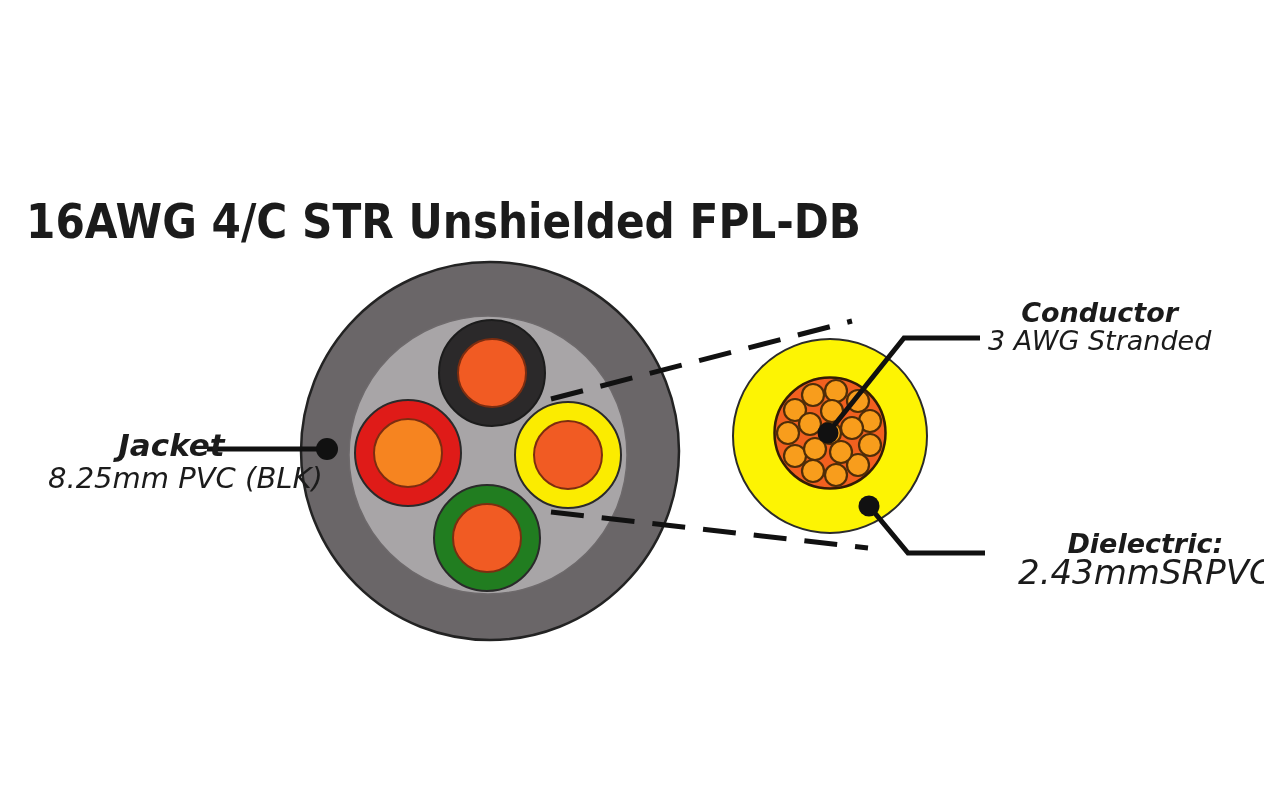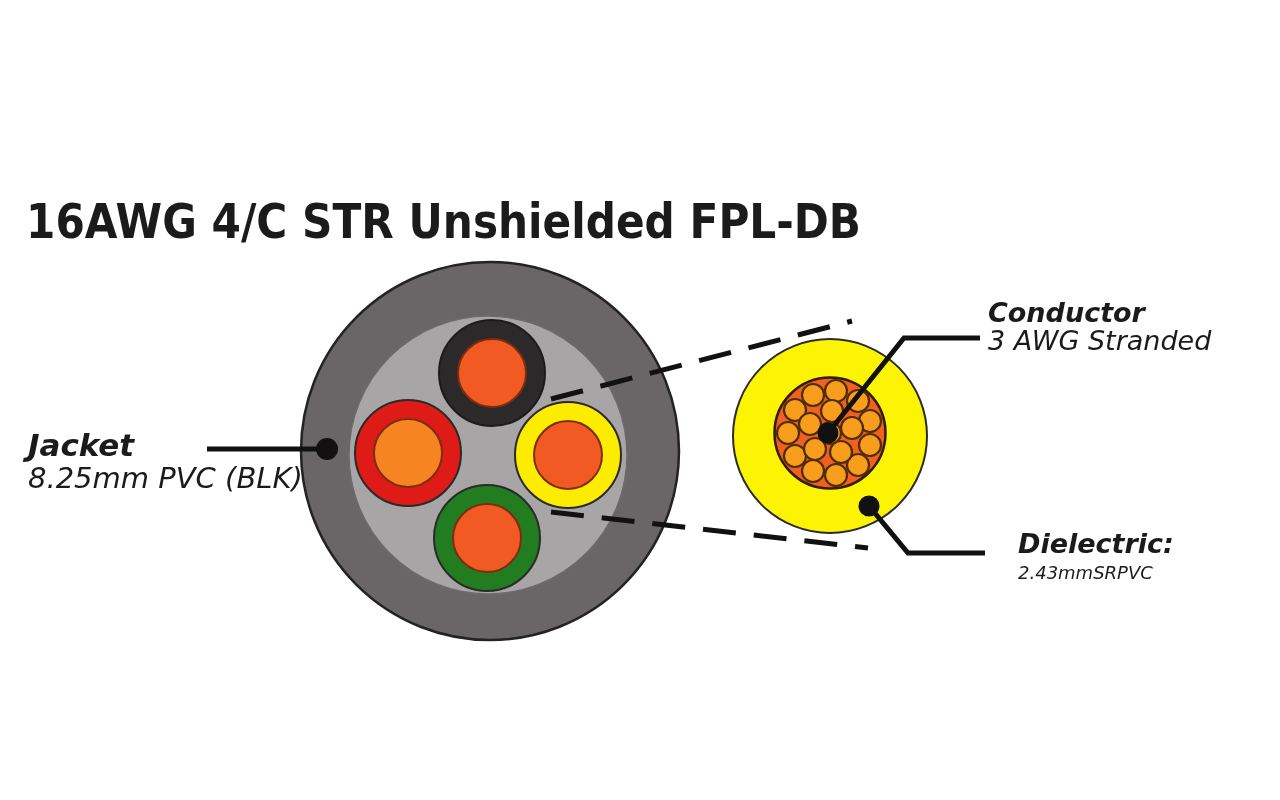--- a/index.html
+++ b/index.html
@@ -1,37 +1,38 @@
 <!DOCTYPE html>
 <html><head>
 <meta charset="utf-8">
 <style>
   html,body { margin:0; padding:0; background:#ffffff; }
   .stage {
     position:relative; width:1264px; height:800px; background:#ffffff;
     overflow:hidden; font-family:"DejaVu Sans","Liberation Sans",sans-serif;
     color:#1b1b1b;
+    text-align:center;
   }
   .diagram-svg { position:absolute; left:0; top:0; width:1280px; height:800px; }
   .title {
     position:absolute; left:26px; top:192px;
     font-size:48px; font-weight:bold; line-height:58px; white-space:nowrap;
     transform:scaleX(0.88); transform-origin:left top; color:#1b1b1b;
   }
   .label { position:absolute; white-space:nowrap;font-style:italic; }
   .label-title { font-weight:bold; }
-  .jacket-label { left:28px; top:429px; }
+  .jacket-label { left:20px; top:429px; }
   .jacket-label .label-title { font-size:31px; line-height:33px; }
-  .jacket-label .label-spec  { font-size:29px; line-height:33px; }
+  .jacket-label .label-spec  { font-size:29px; line-height:33px;margin-left:28px; }
   .conductor-label { left:988px; top:298px; }
   .conductor-label .label-title { font-size:27px; line-height:29px; }
   .conductor-label .label-spec  { font-size:27px; line-height:28px; }
   .dielectric-label { left:991px; top:529px;margin-left:27px; }
   .dielectric-label .label-title { font-size:27px; line-height:29px; }
-  .dielectric-label .label-spec  { font-size:18px; line-height:29px; }
+  .dielectric-label .label-spec  { font-size:34px; line-height:29px; }
 </style>
 </head>
 <body>
 
 <div class="stage">
 
   <svg class="diagram-svg" viewBox="0 0 1280 800">
 
     <g>
       <circle cx="490" cy="451" r="189" stroke="#232323" stroke-width="2.5" fill="#6a6668"></circle>

